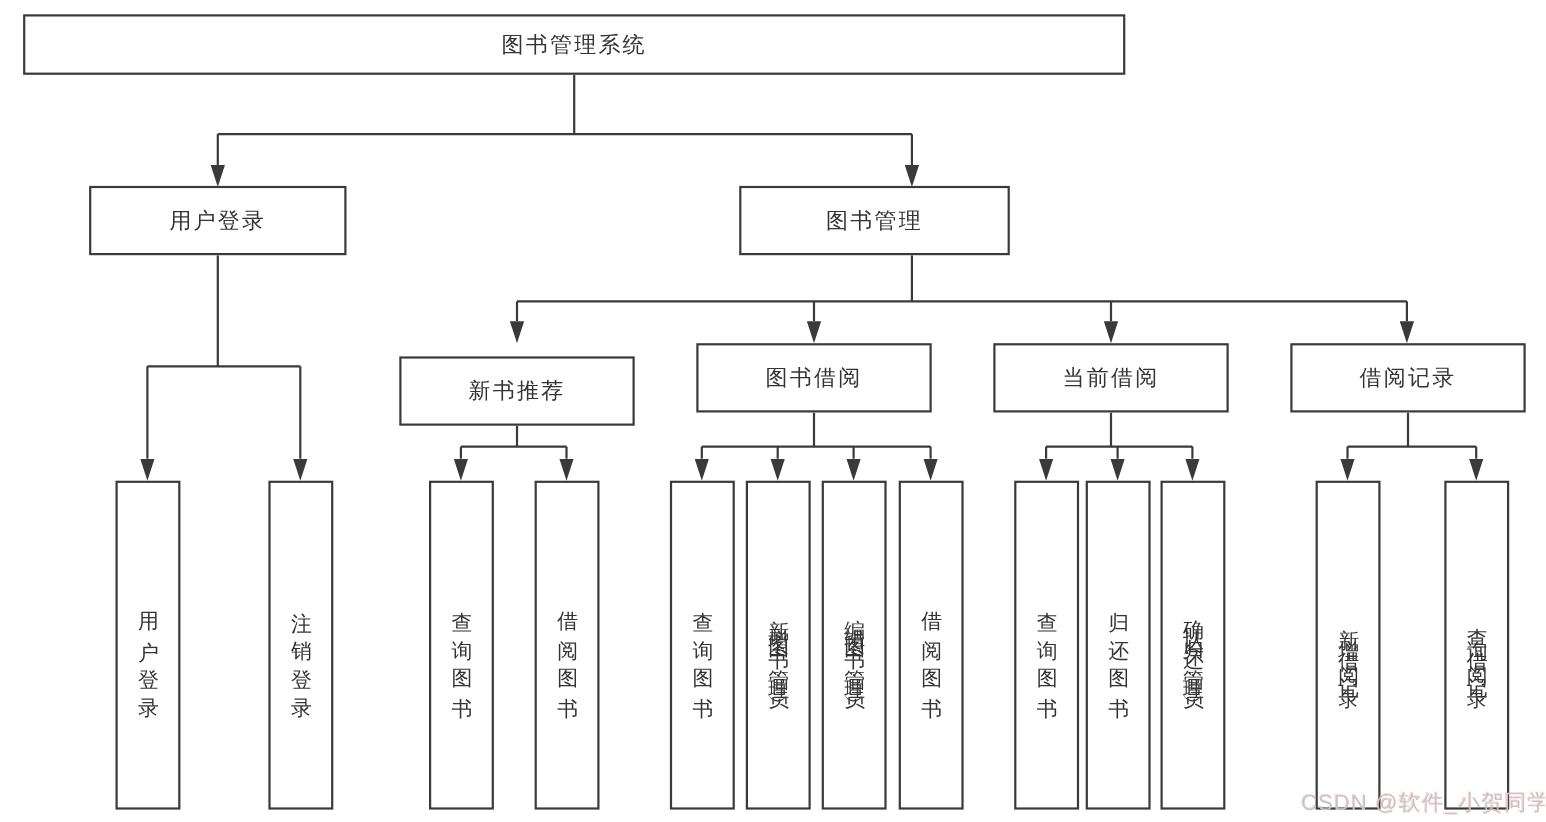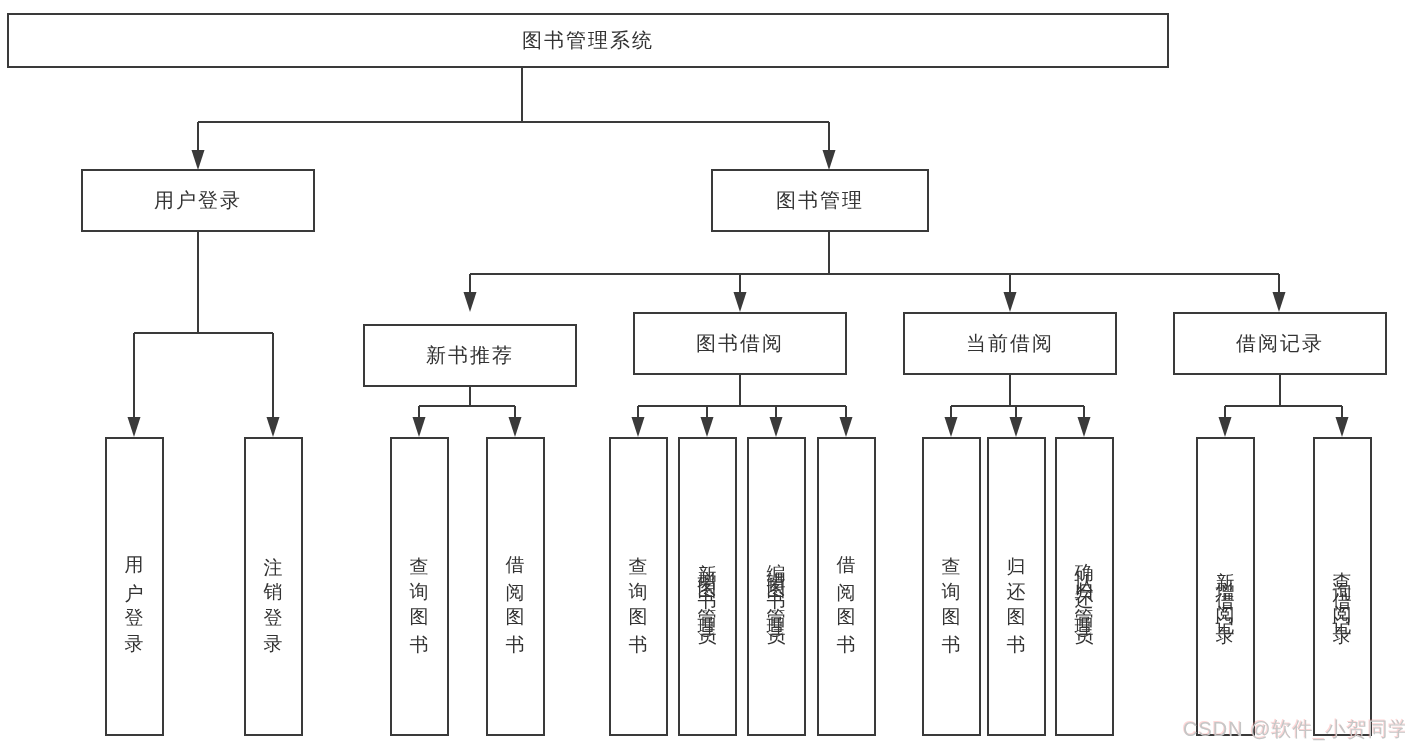--- a/index.html
+++ b/index.html
@@ -85,28 +85,28 @@
       <path d="M776,406 V417" marker-end="url(#arrow)"></path>
       <path d="M846,406 V417" marker-end="url(#arrow)"></path>
       <path d="M951,406 V417" marker-end="url(#arrow)"></path>
       <path d="M1016,406 V417" marker-end="url(#arrow)"></path>
       <path d="M1084,406 V417" marker-end="url(#arrow)"></path>
       <path d="M1225,406 V417" marker-end="url(#arrow)"></path>
       <path d="M1342,406 V417" marker-end="url(#arrow)"></path>
     </g>
   </svg>
 
-  <div class="box" style="left:7px; top:13px; width:1162px; height:55px;">
+  <div class="box" style="left:21px; top:13px; width:1002px; height:55px;">
     <span class="hlabel">图书管理系统</span>
   </div>
 
   <div class="box" style="left:81px; top:169px; width:234px; height:63px;">
     <span class="hlabel">用户登录</span>
   </div>
-  <div class="box" style="left:711px; top:169px; width:218px; height:63px;">
+  <div class="box" style="left:672px; top:169px; width:246px; height:63px;">
     <span class="hlabel">图书管理</span>
   </div>
 
   <div class="box" style="left:363px; top:324px; width:214px; height:63px;">
     <span class="hlabel">新书推荐</span>
   </div>
   <div class="box" style="left:633px; top:312px; width:214px; height:63px;justify-content:center;">
     <span class="hlabel">图书借阅</span>
   </div>
   <div class="box" style="left:1173px; top:312px; width:214px; height:63px;">

